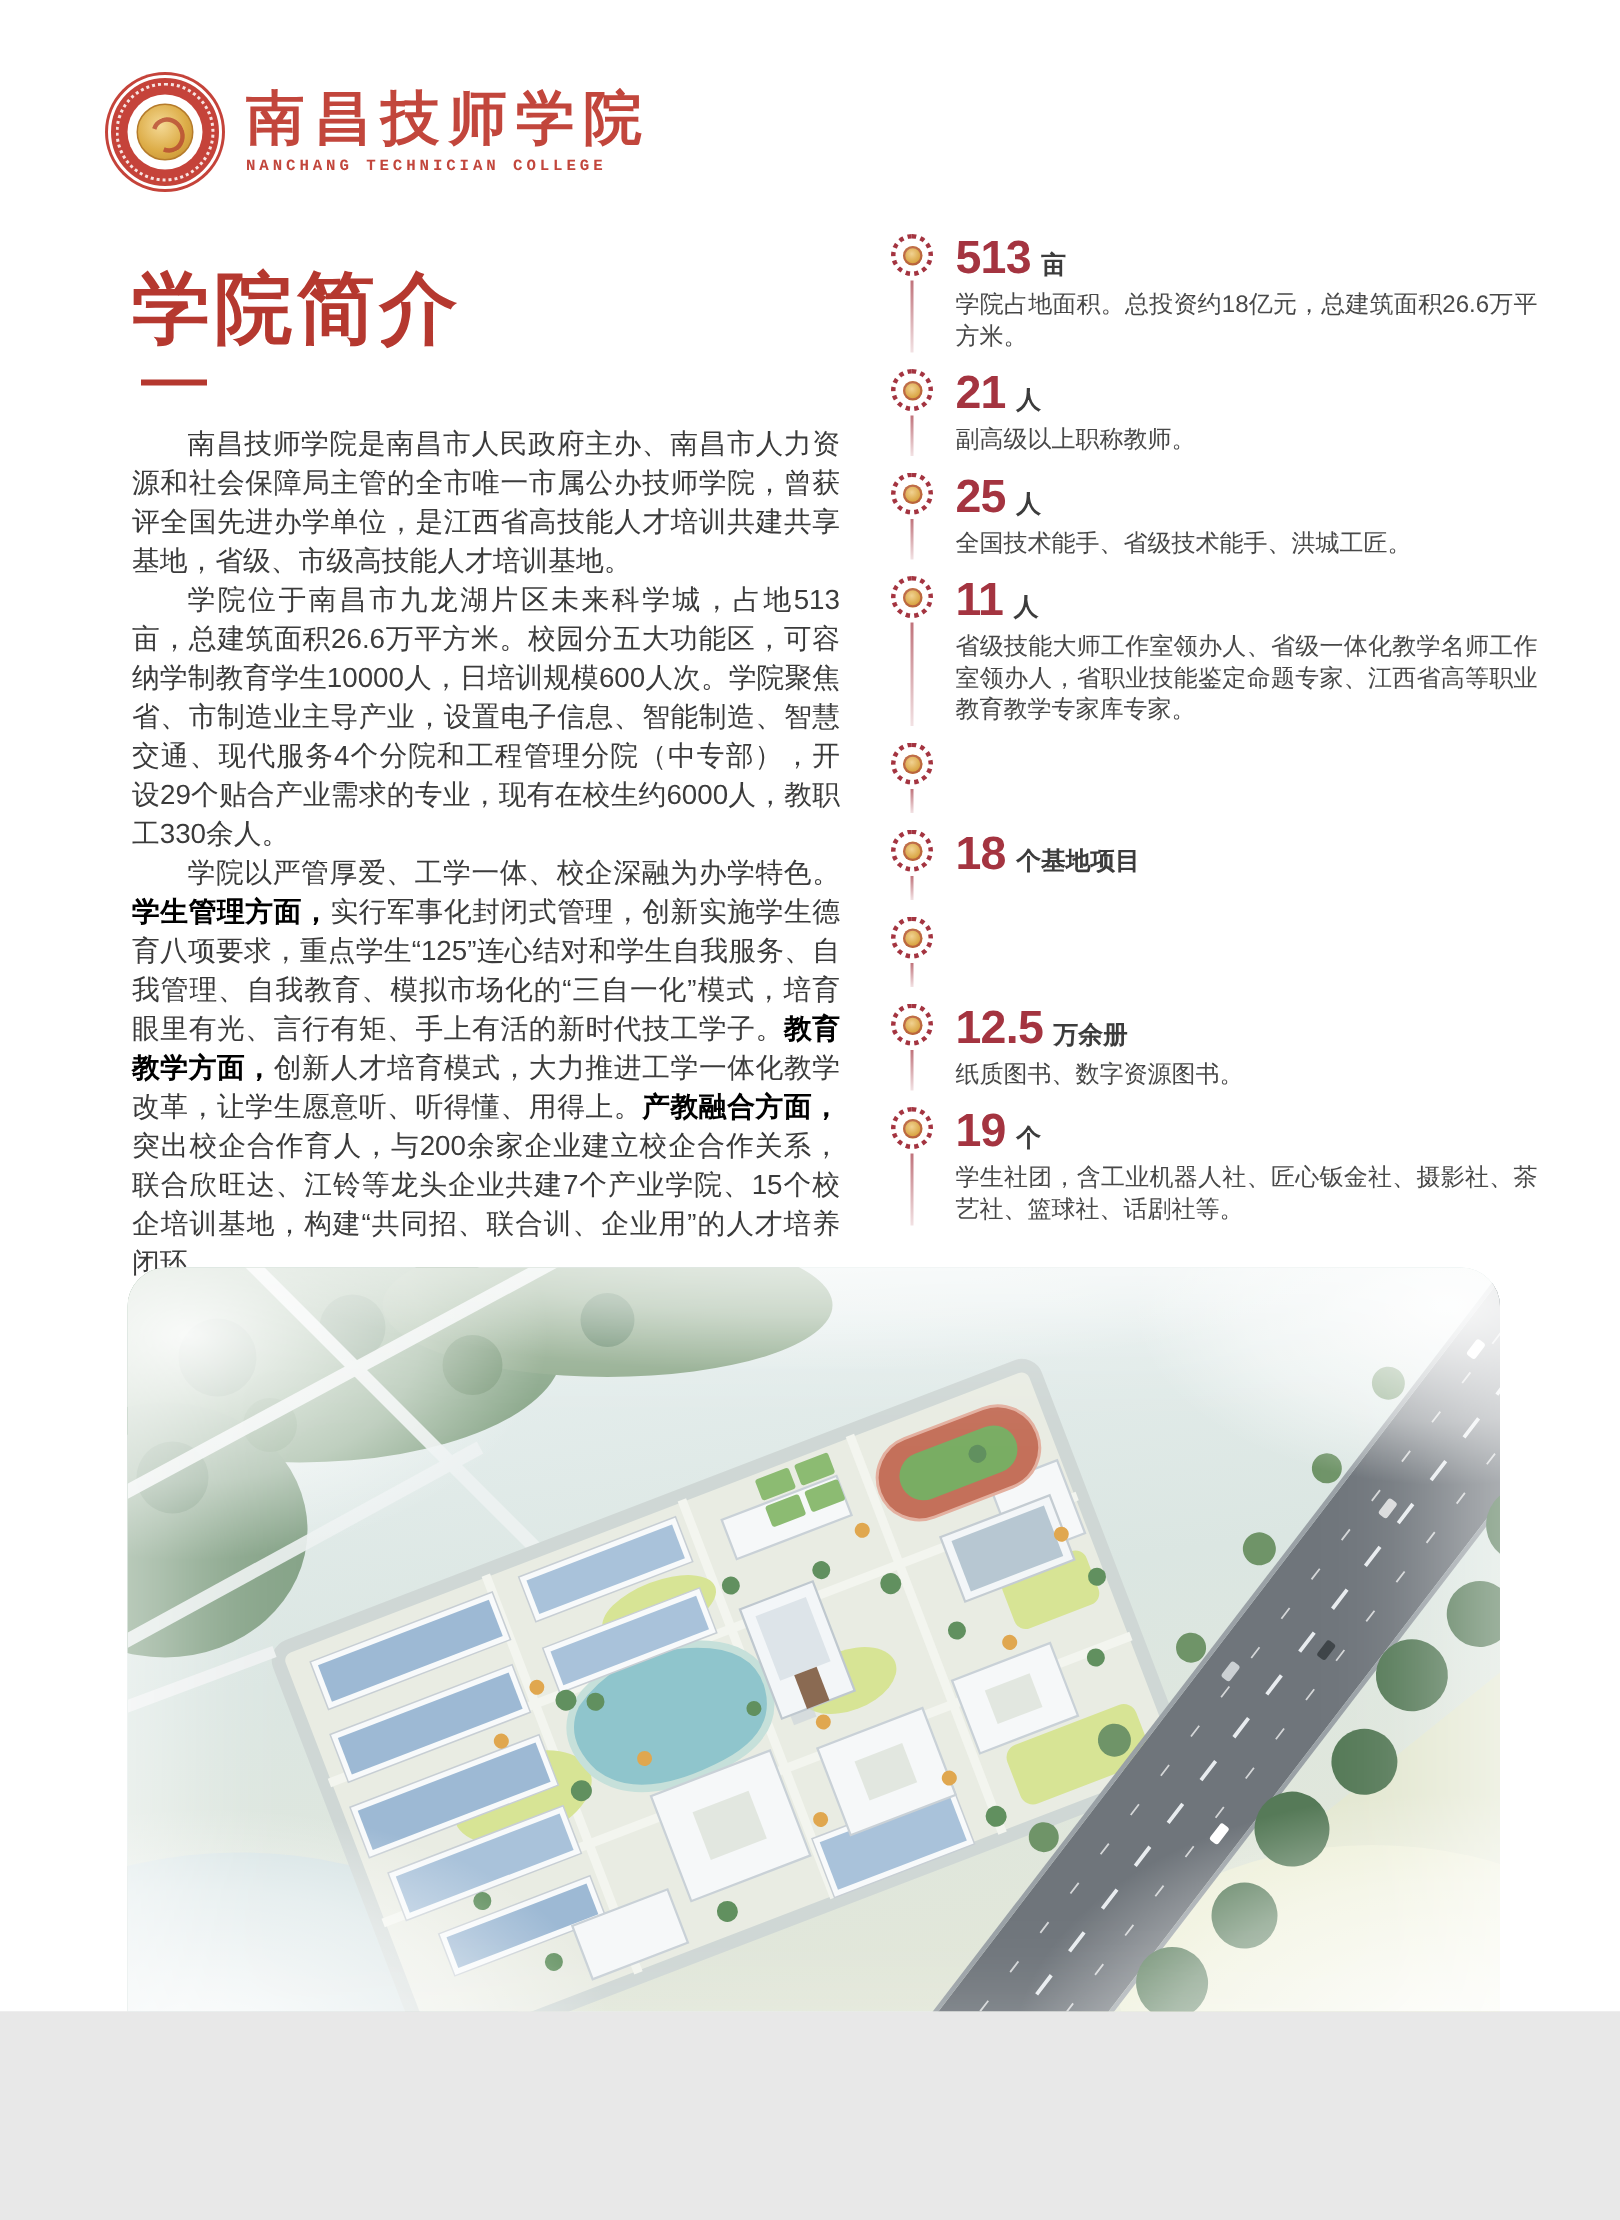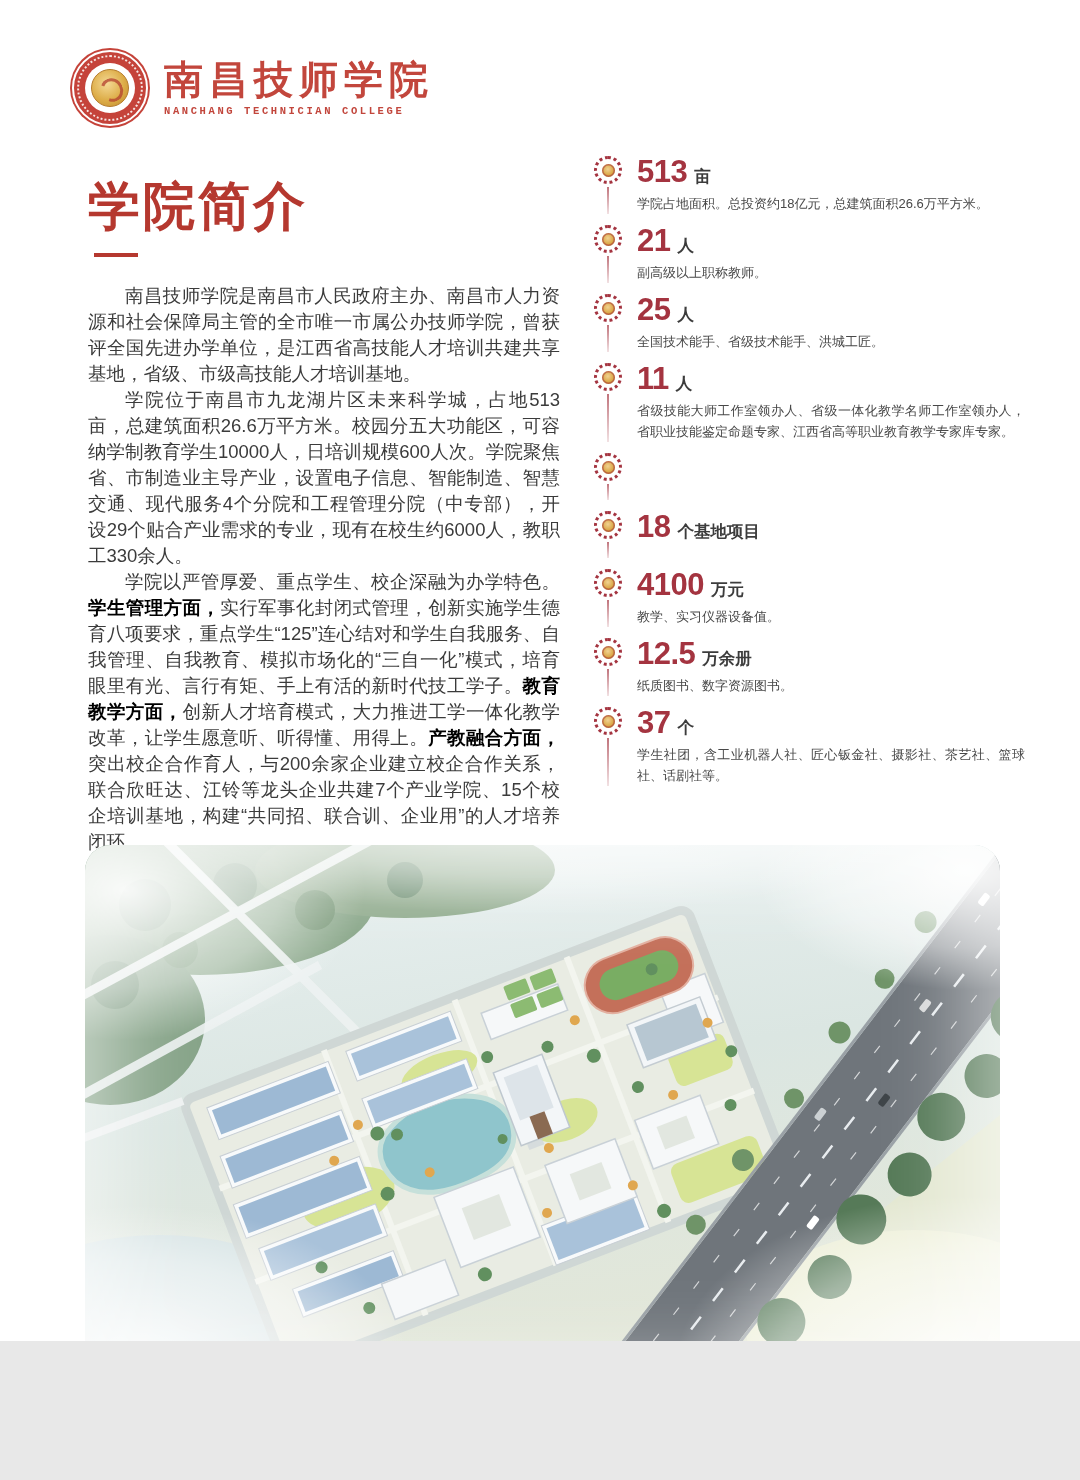--- a/index.html
+++ b/index.html
@@ -47,21 +47,21 @@
     display:flex;align-items:center;justify-content:center;flex:none;background:#fff;}
   .rosette-core{width:13px;height:13px;border-radius:50%;
     background:radial-gradient(circle at 45% 40%, #f1d292 0%, #d8a33f 60%, #bd8327 100%);
     box-shadow:inset 0 0 0 1.5px rgba(164,52,64,.55);}
   .stat-stem{width:2px;flex:1;min-height:16px;margin-top:3px;
     background:linear-gradient(#a43440b0,#a4344025);}
   .stat-body{flex:1;}
   .stat-head{display:flex;align-items:baseline;}
   .stat-value{font-size:31px;font-weight:800;color:#a43440;line-height:1;letter-spacing:-.5px;}
   .stat-unit{font-size:16.5px;font-weight:700;color:#3c3c3c;margin-left:7px;}
-  .stat-desc{margin-top:5px;font-size:13px;line-height:21px;color:#484848;text-align:justify;}
+  .stat-desc{margin-top:5px;font-size:16px;line-height:21px;color:#484848;text-align:justify;}
 
   
   .photo{position:absolute;left:85px;top:845px;width:915px;height:555px;
     border-radius:26px;overflow:hidden;background:#dfe9e8;}
   .photo svg{display:block;width:100%;height:100%;}
   .photo::after{content:"";position:absolute;inset:0;border-radius:26px;
     box-shadow:inset 0 0 85px 30px rgba(255,255,255,.55);pointer-events:none;}
 </style>
 </head>
 <body>
@@ -78,21 +78,21 @@
       <span class="logo-en" style="display:block">NANCHANG TECHNICIAN COLLEGE</span>
     </span>
   </div>
 
   <div class="intro">
     <h1 class="intro-title">学院简介</h1>
     <span class="title-underline"></span>
     <div class="paras">
         <p class="para"><span>南昌技师学院是南昌市人民政府主办、南昌市人力资源和社会保障局主管的全市唯一市属公办技师学院，曾获评全国先进办学单位，是江西省高技能人才培训共建共享基地，省级、市级高技能人才培训基地。</span></p>
         <p class="para"><span>学院位于南昌市九龙湖片区未来科学城，占地513亩，总建筑面积26.6万平方米。校园分五大功能区，可容纳学制教育学生10000人，日培训规模600人次。学院聚焦省、市制造业主导产业，设置电子信息、智能制造、智慧交通、现代服务4个分院和工程管理分院（中专部），开设29个贴合产业需求的专业，现有在校生约6000人，教职工330余人。</span></p>
-        <p class="para"><span>学院以严管厚爱、重点学生、校企深融为办学特色。</span><strong>学生管理方面，</strong><span>实行军事化封闭式管理，创新实施学生德育八项要求，重点学生“125”连心结对和学生自我服务、自我管理、自我教育、模拟市场化的“三自一化”模式，培育眼里有光、言行有矩、手上有活的新时代技工学子。</span><strong>教育教学方面，</strong><span>创新人才培育模式，大力推进工学一体化教学改革，让学生愿意听、听得懂、用得上。</span><strong>产教融合方面，</strong><span>突出校企合作育人，与200余家企业建立校企合作关系，联合欣旺达、江铃等龙头企业共建7个产业学院、15个校企培训基地，构建“共同招、联合训、企业用”的人才培养闭环。</span></p>
+        <p class="para"><span>学院以严管厚爱、工学一体、校企深融为办学特色。</span><strong>学生管理方面，</strong><span>实行军事化封闭式管理，创新实施学生德育八项要求，重点学生“125”连心结对和学生自我服务、自我管理、自我教育、模拟市场化的“三自一化”模式，培育眼里有光、言行有矩、手上有活的新时代技工学子。</span><strong>教育教学方面，</strong><span>创新人才培育模式，大力推进工学一体化教学改革，让学生愿意听、听得懂、用得上。</span><strong>产教融合方面，</strong><span>突出校企合作育人，与200余家企业建立校企合作关系，联合欣旺达、江铃等龙头企业共建7个产业学院、15个校企培训基地，构建“共同招、联合训、企业用”的人才培养闭环。</span></p>
       </div>
   </div>
 
   <div class="stats">
     <div class="stat-item">
       <div class="stat-icon-col">
         <span class="rosette">
           <span class="rosette-core"></span>
         </span>
         <span class="stat-stem"></span>
@@ -178,27 +178,20 @@
       </div>
     </div>
 
     <div class="stat-item">
       <div class="stat-icon-col">
         <span class="rosette">
           <span class="rosette-core"></span>
         </span>
         <span class="stat-stem"></span>
       </div>
-      <div class="stat-body">
-        <div class="stat-head">
-          <span class="stat-value">4100</span>
-          <span class="stat-unit">万元</span>
-        </div>
-        <div class="stat-desc">教学、实习仪器设备值。</div>
-      </div>
     </div>
 
     <div class="stat-item">
       <div class="stat-icon-col">
         <span class="rosette">
           <span class="rosette-core"></span>
         </span>
         <span class="stat-stem"></span>
       </div>
       <div class="stat-body">
@@ -212,21 +205,21 @@
 
     <div class="stat-item">
       <div class="stat-icon-col">
         <span class="rosette">
           <span class="rosette-core"></span>
         </span>
         <span class="stat-stem"></span>
       </div>
       <div class="stat-body">
         <div class="stat-head">
-          <span class="stat-value">37</span>
+          <span class="stat-value">19</span>
           <span class="stat-unit">个</span>
         </div>
         <div class="stat-desc">学生社团，含工业机器人社、匠心钣金社、摄影社、茶艺社、篮球社、话剧社等。</div>
       </div>
     </div>
   </div>
 
   <div class="photo">
     <svg viewBox="0 0 915 555" preserveAspectRatio="none">
       <defs>

